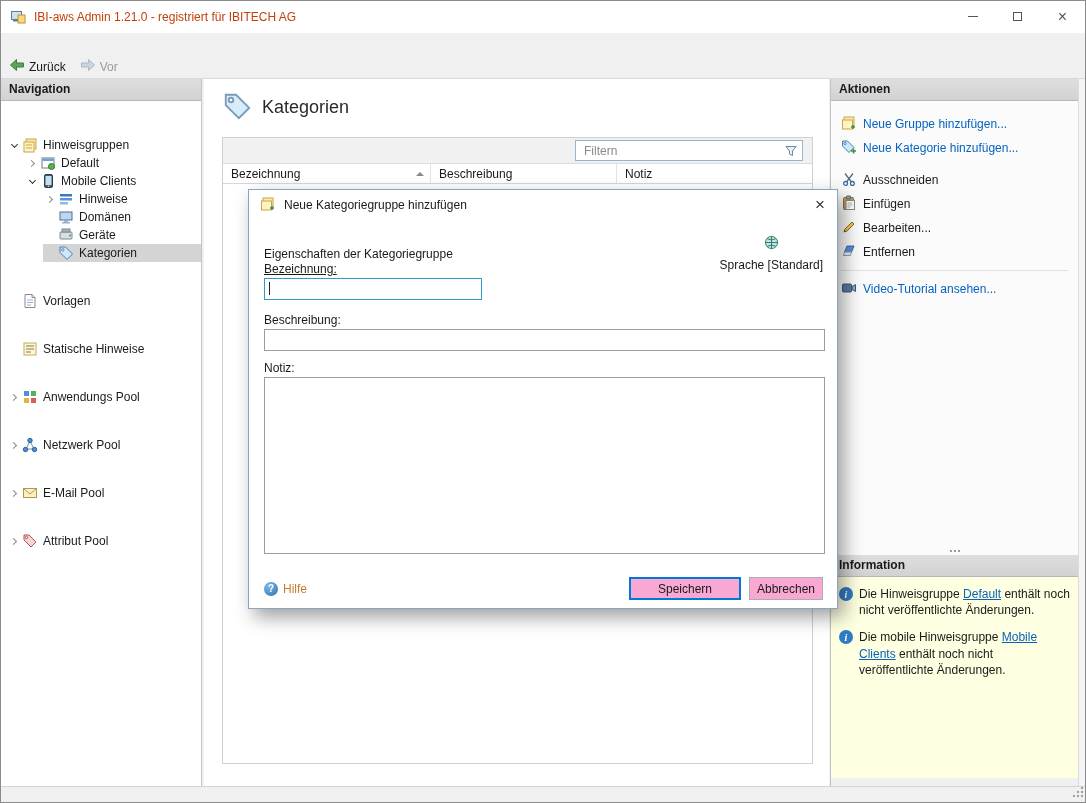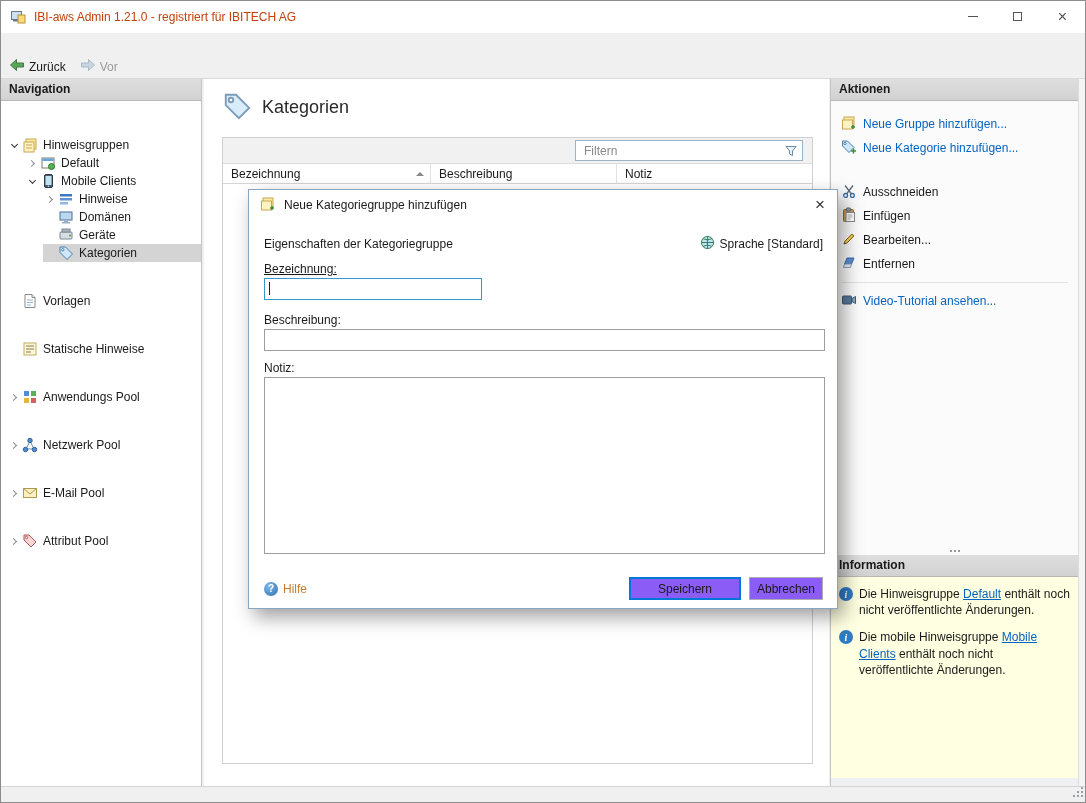--- a/index.html
+++ b/index.html
@@ -54,53 +54,53 @@
   .table-header { height:20px; display:grid; grid-template-columns:208px 186px 1fr; border-bottom:1px solid #d6d6d6; }
   .th { display:flex; align-items:center; padding-left:8px; border-right:1px solid #e3e3e3; color:#1a1a1a; position:relative; }
   .sort-asc { width:0; height:0; border-left:4px solid transparent; border-right:4px solid transparent; border-bottom:4px solid #8a8a8a; position:absolute; right:6px; top:8px; }
   .table-body { position:absolute; top:47px; left:0; right:0; bottom:0; background:#fff; }
 
   .right-panel { position:absolute; top:0; left:829px; right:7px; bottom:0; display:flex; flex-direction:column; border-left:1px solid #c4c4c4; background:#fbfbfb; }
   .actions-area { flex:1; position:relative; padding:8px 10px; background:#fbfbfb; }
   .action-item { display:flex; align-items:center; gap:6px; margin:6px 0; height:18px; }
   .action-item .alabel { white-space:nowrap; }
   .action-link .alabel { color:#0563c1; }
-  .action-gap { margin-top:26px; }
+  .action-gap { margin-top:14px; }
   .action-sep { border-top:1px solid #e2e2e2; margin:9px 0; }
   .splitter-dots { position:absolute; bottom:3px; left:50%; margin-left:-5px; width:2px; height:2px; background:#9a9a9a; box-shadow:4px 0 #9a9a9a, 8px 0 #9a9a9a; }
   .info-area { height:201px; background:#ffffe1; padding:9px 8px; overflow:hidden; }
   .info-note { display:flex; gap:6px; margin-bottom:11px; line-height:1.35; }
   .info-icon { flex:0 0 14px; width:14px; height:14px; border-radius:50%; background:#2f7bc3; color:#fff; font:italic bold 10px "Liberation Serif",serif; display:flex; align-items:center; justify-content:center; margin-top:1px; }
   .ilink { color:#0563c1; text-decoration:underline; cursor:pointer; }
   .right-spacer { height:8px; background:#eef0f1; }
   .scroll-strip { position:absolute; top:0; right:0; bottom:0; width:7px; background:#f4f4f4; border-left:1px solid #ddd; }
 
   
   .statusbar { position:absolute; left:0; right:0; bottom:0; height:16px; background:#f0f0f0; border-top:1px solid #d4d4d4; }
   .grip { position:absolute; right:1px; bottom:1px; }
 
   
   .dialog { position:absolute; left:247px; top:188px; width:590px; height:420px; background:#fff; border:1px solid #89a6c0; box-shadow:6px 8px 18px rgba(0,0,0,0.38); z-index:10; }
   .dlg-title { position:absolute; top:0; left:0; right:0; height:30px; display:flex; align-items:center; padding-left:11px; gap:8px; }
   .dlg-title .tlabel2 { font-size:12px; color:#1a1a1a; }
   .dlg-close { position:absolute; top:0; right:0; width:34px; height:30px; display:flex; align-items:center; justify-content:center; font-size:17px; color:#333; cursor:default; }
   .dlg-section { position:absolute; top:45px; left:15px; right:14px; display:flex; justify-content:space-between; align-items:center; }
-  .lang-btn { display:flex; align-items:center; gap:5px; }
+  .lang-btn { display:flex; align-items:center; gap:5px;flex-direction:column; }
   .dlg-label { position:absolute; left:15px; color:#1a1a1a; }
   .txt { border:1px solid #9d9d9d; height:22px; font:12px "Liberation Sans",sans-serif; padding:0 5px; outline:none; background:#fff; }
   .txt.focused { border:1px solid #3399cc; }
   .caret { position:absolute; left:5px; top:4px; width:1px; height:13px; background:#222; }
   .dlg-input1-wrap { position:absolute; top:88px; left:15px; width:218px; height:22px; }
   .dlg-input1-wrap .txt { width:100%; height:100%; }
   .dlg-input2 { position:absolute; top:139px; left:15px; width:561px; }
   .dlg-textarea { position:absolute; top:187px; left:15px; width:561px; height:177px; border:1px solid #9d9d9d; resize:none; outline:none; font:12px "Liberation Sans",sans-serif; padding:4px; }
   .dlg-footer { position:absolute; left:15px; right:14px; bottom:8px; height:23px; display:flex; align-items:center; }
   .help-link { display:flex; align-items:center; gap:5px; color:#c87a2e; }
   .help-icon { width:14px; height:14px; border-radius:50%; background:radial-gradient(circle at 35% 30%, #7db9e8, #2f6fb0); color:#fff; font:bold 10px "Liberation Sans",sans-serif; display:flex; align-items:center; justify-content:center; }
-  .btn { height:23px; background:#8b5cf6; border:1px solid #adadad; font:12px "Liberation Sans",sans-serif; color:#1a1a1a; cursor:default; }
+  .btn { height:23px; background:#f9a8d4; border:1px solid #adadad; font:12px "Liberation Sans",sans-serif; color:#1a1a1a; cursor:default; }
   .btn.default { border:1px solid #0078d7; box-shadow:inset 0 0 0 1px #0078d7; }
   .btn-save { width:112px; margin-left:auto; }
   .btn-cancel { width:74px; margin-left:8px; }
 </style>
 </head>
 <body>
 
 <div class="window">
 
   <div class="titlebar">

